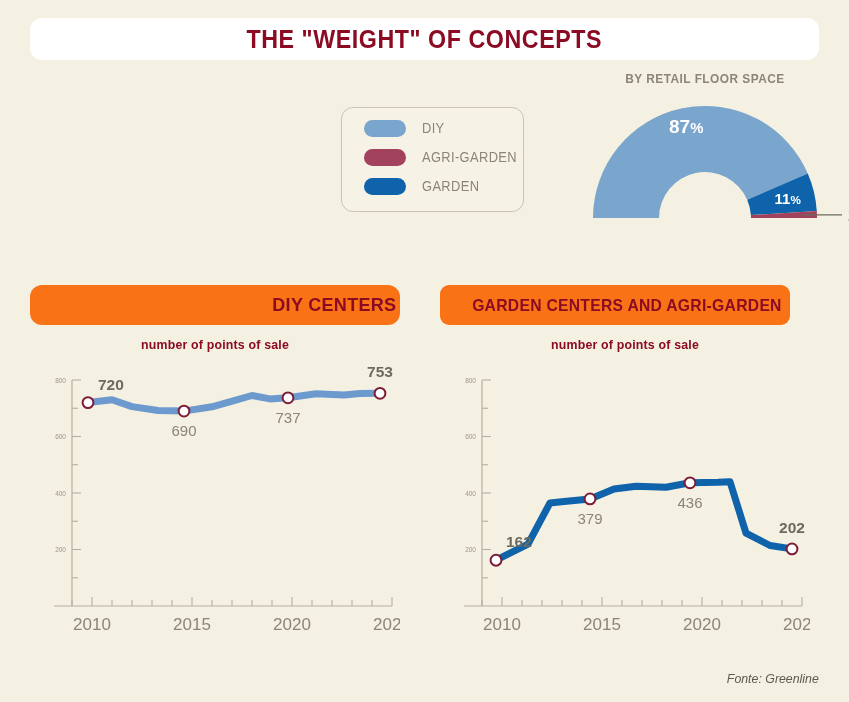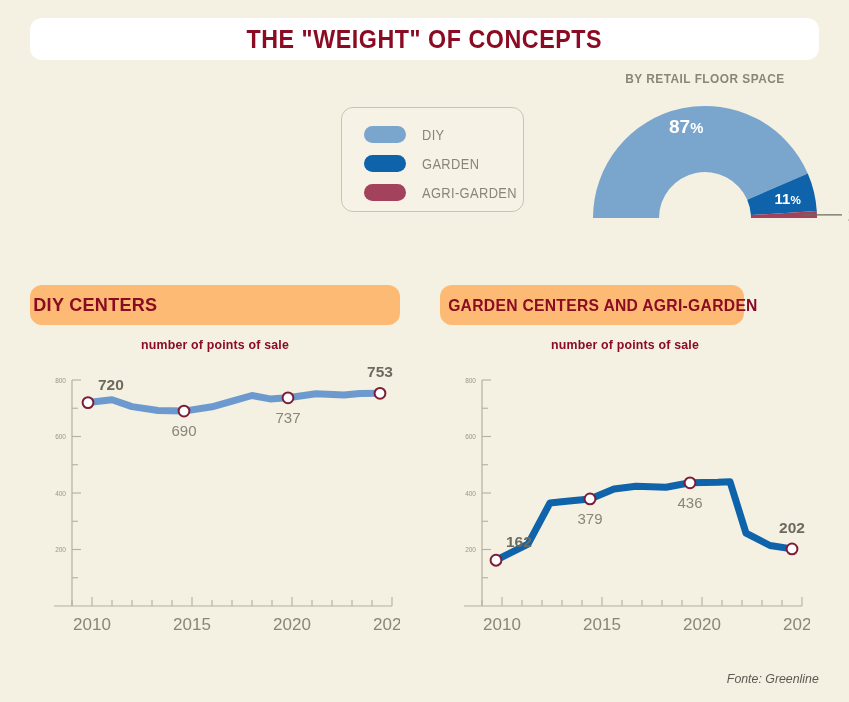--- a/index.html
+++ b/index.html
@@ -46,40 +46,40 @@
     font-weight:bold;fill:#8b8578;font-size:17px;
   }
   .pct-sign{font-size:.78em;}
 
   
   .legend-box{
     position:absolute;left:341px;top:107px;width:183px;height:105px;
     border:1.5px solid #c9c4b4;border-radius:12px;background:#f6f2e6;
     box-sizing:border-box;padding:12px 0 0 22px;
   }
-  .legend-row{display:flex;align-items:center;height:29px;}
+  .legend-row{display:flex;align-items:flex-start;height:29px;}
   .legend-swatch{
     width:42px;height:17px;border-radius:9px;margin-right:16px;flex:0 0 auto;
   }
   .legend-label{
     color:#8b8578;font-size:14px;letter-spacing:.4px;
     font-family:"Liberation Sans Narrow","Liberation Sans",sans-serif;
     transform:scaleX(.92);transform-origin:left center;white-space:nowrap;
   }
 
   
   .chart-block{position:absolute;top:285px;}
   .chart-block.left{left:30px;width:370px;}
   .chart-block.right{left:440px;width:370px;}
   .chart-pill{
-    height:40px;background:#fdba74;border-radius:12px;
-    display:flex;align-items:center;justify-content:flex-start;
+    height:40px;background:#f97316;border-radius:12px;
+    display:flex;align-items:center;justify-content:flex-end;
   }
   .chart-pill.left{width:370px;}
-  .chart-pill.right{width:304px;}
+  .chart-pill.right{width:350px;border-radius:9px;}
   .chart-title{
     color:#8b0b23;font-size:19px;font-weight:bold;letter-spacing:.3px;
     font-family:"Liberation Sans Narrow","Liberation Sans",sans-serif;
     transform:scaleX(.95);white-space:nowrap;
   }
   .chart-title.sm{font-size:16.5px;}
   .chart-sub{
     text-align:center;color:#8b0b23;font-size:13px;font-weight:bold;
     margin-top:12px;letter-spacing:.2px;
     font-family:"Liberation Sans Narrow","Liberation Sans",sans-serif;
@@ -114,26 +114,26 @@
     <span class="title-text">THE "WEIGHT" OF CONCEPTS</span>
   </div>
 
 
   <div class="legend-box">
     <div class="legend-row">
       <span class="legend-swatch" style="background:#7aa5cd"></span>
       <span class="legend-label">DIY</span>
     </div>
     <div class="legend-row">
+      <span class="legend-swatch" style="background:#a3425c"></span>
+      <span class="legend-label">AGRI-GARDEN</span>
+    </div>
+    <div class="legend-row">
       <span class="legend-swatch" style="background:#0e63ab"></span>
       <span class="legend-label">GARDEN</span>
-    </div>
-    <div class="legend-row">
-      <span class="legend-swatch" style="background:#a3425c"></span>
-      <span class="legend-label">AGRI-GARDEN</span>
     </div>
   </div>
 
   <div class="gauge-block right">
     <div class="gauge-caption">BY RETAIL FLOOR SPACE</div>
     <svg class="gauge-svg" id="gauge-1" width="300" height="140" viewBox="0 0 300 140">
         <path d="M 38 126.00000000000001 A 112 112 0 0 1 252.78851807660587 81.51943624890451 L 192.21671278146312 107.73119703080006 A 46 46 0 0 0 104 126 Z" fill="#7aa5cd"></path>
         <text x="131.14078153184434" y="40.93227861217578" text-anchor="middle" class="gauge-pct"><tspan>87</tspan><tspan class="pct-sign">%</tspan></text>
         <path d="M 252.78851807660587 81.51943624890451 A 112 112 0 0 1 261.77899358396644 118.96746181271692 L 195.9092295077005 123.11163610165158 A 46 46 0 0 0 192.21671278146312 107.73119703080006 Z" fill="#0e63ab"></path>
         <text x="232.6514432338025" y="112.15714407224799" text-anchor="middle" class="gauge-pct small"><tspan>11</tspan><tspan class="pct-sign">%</tspan></text>

